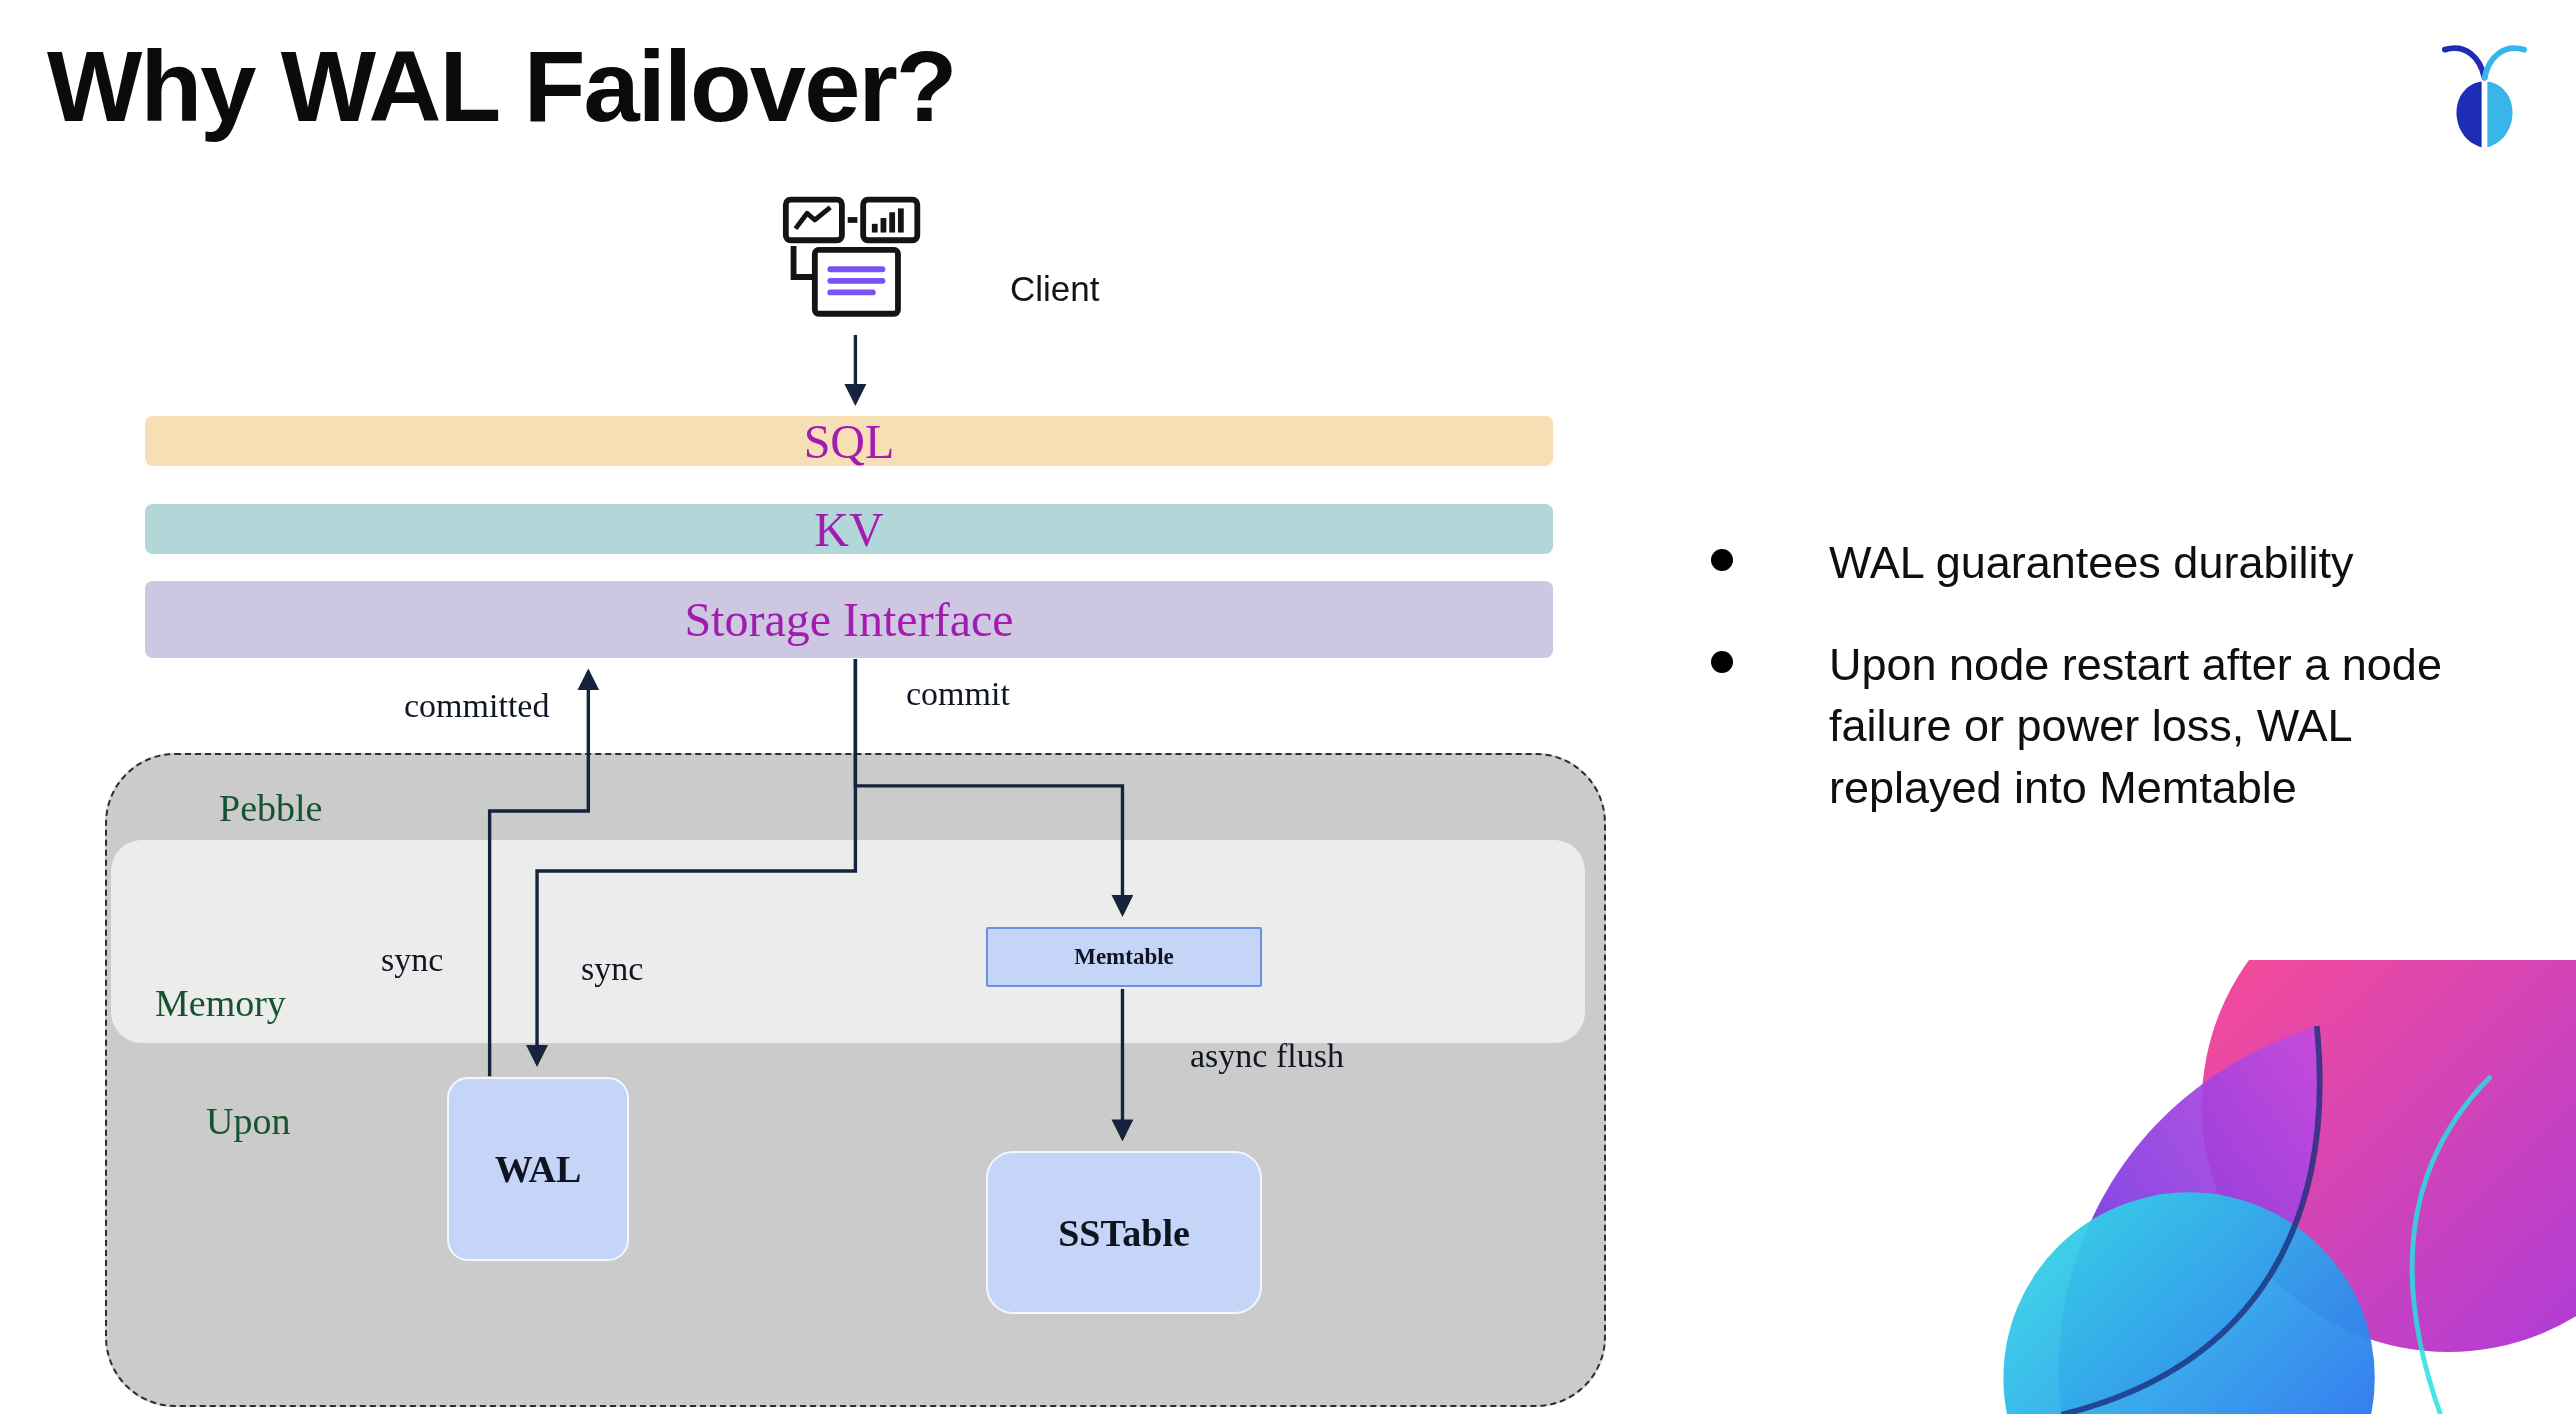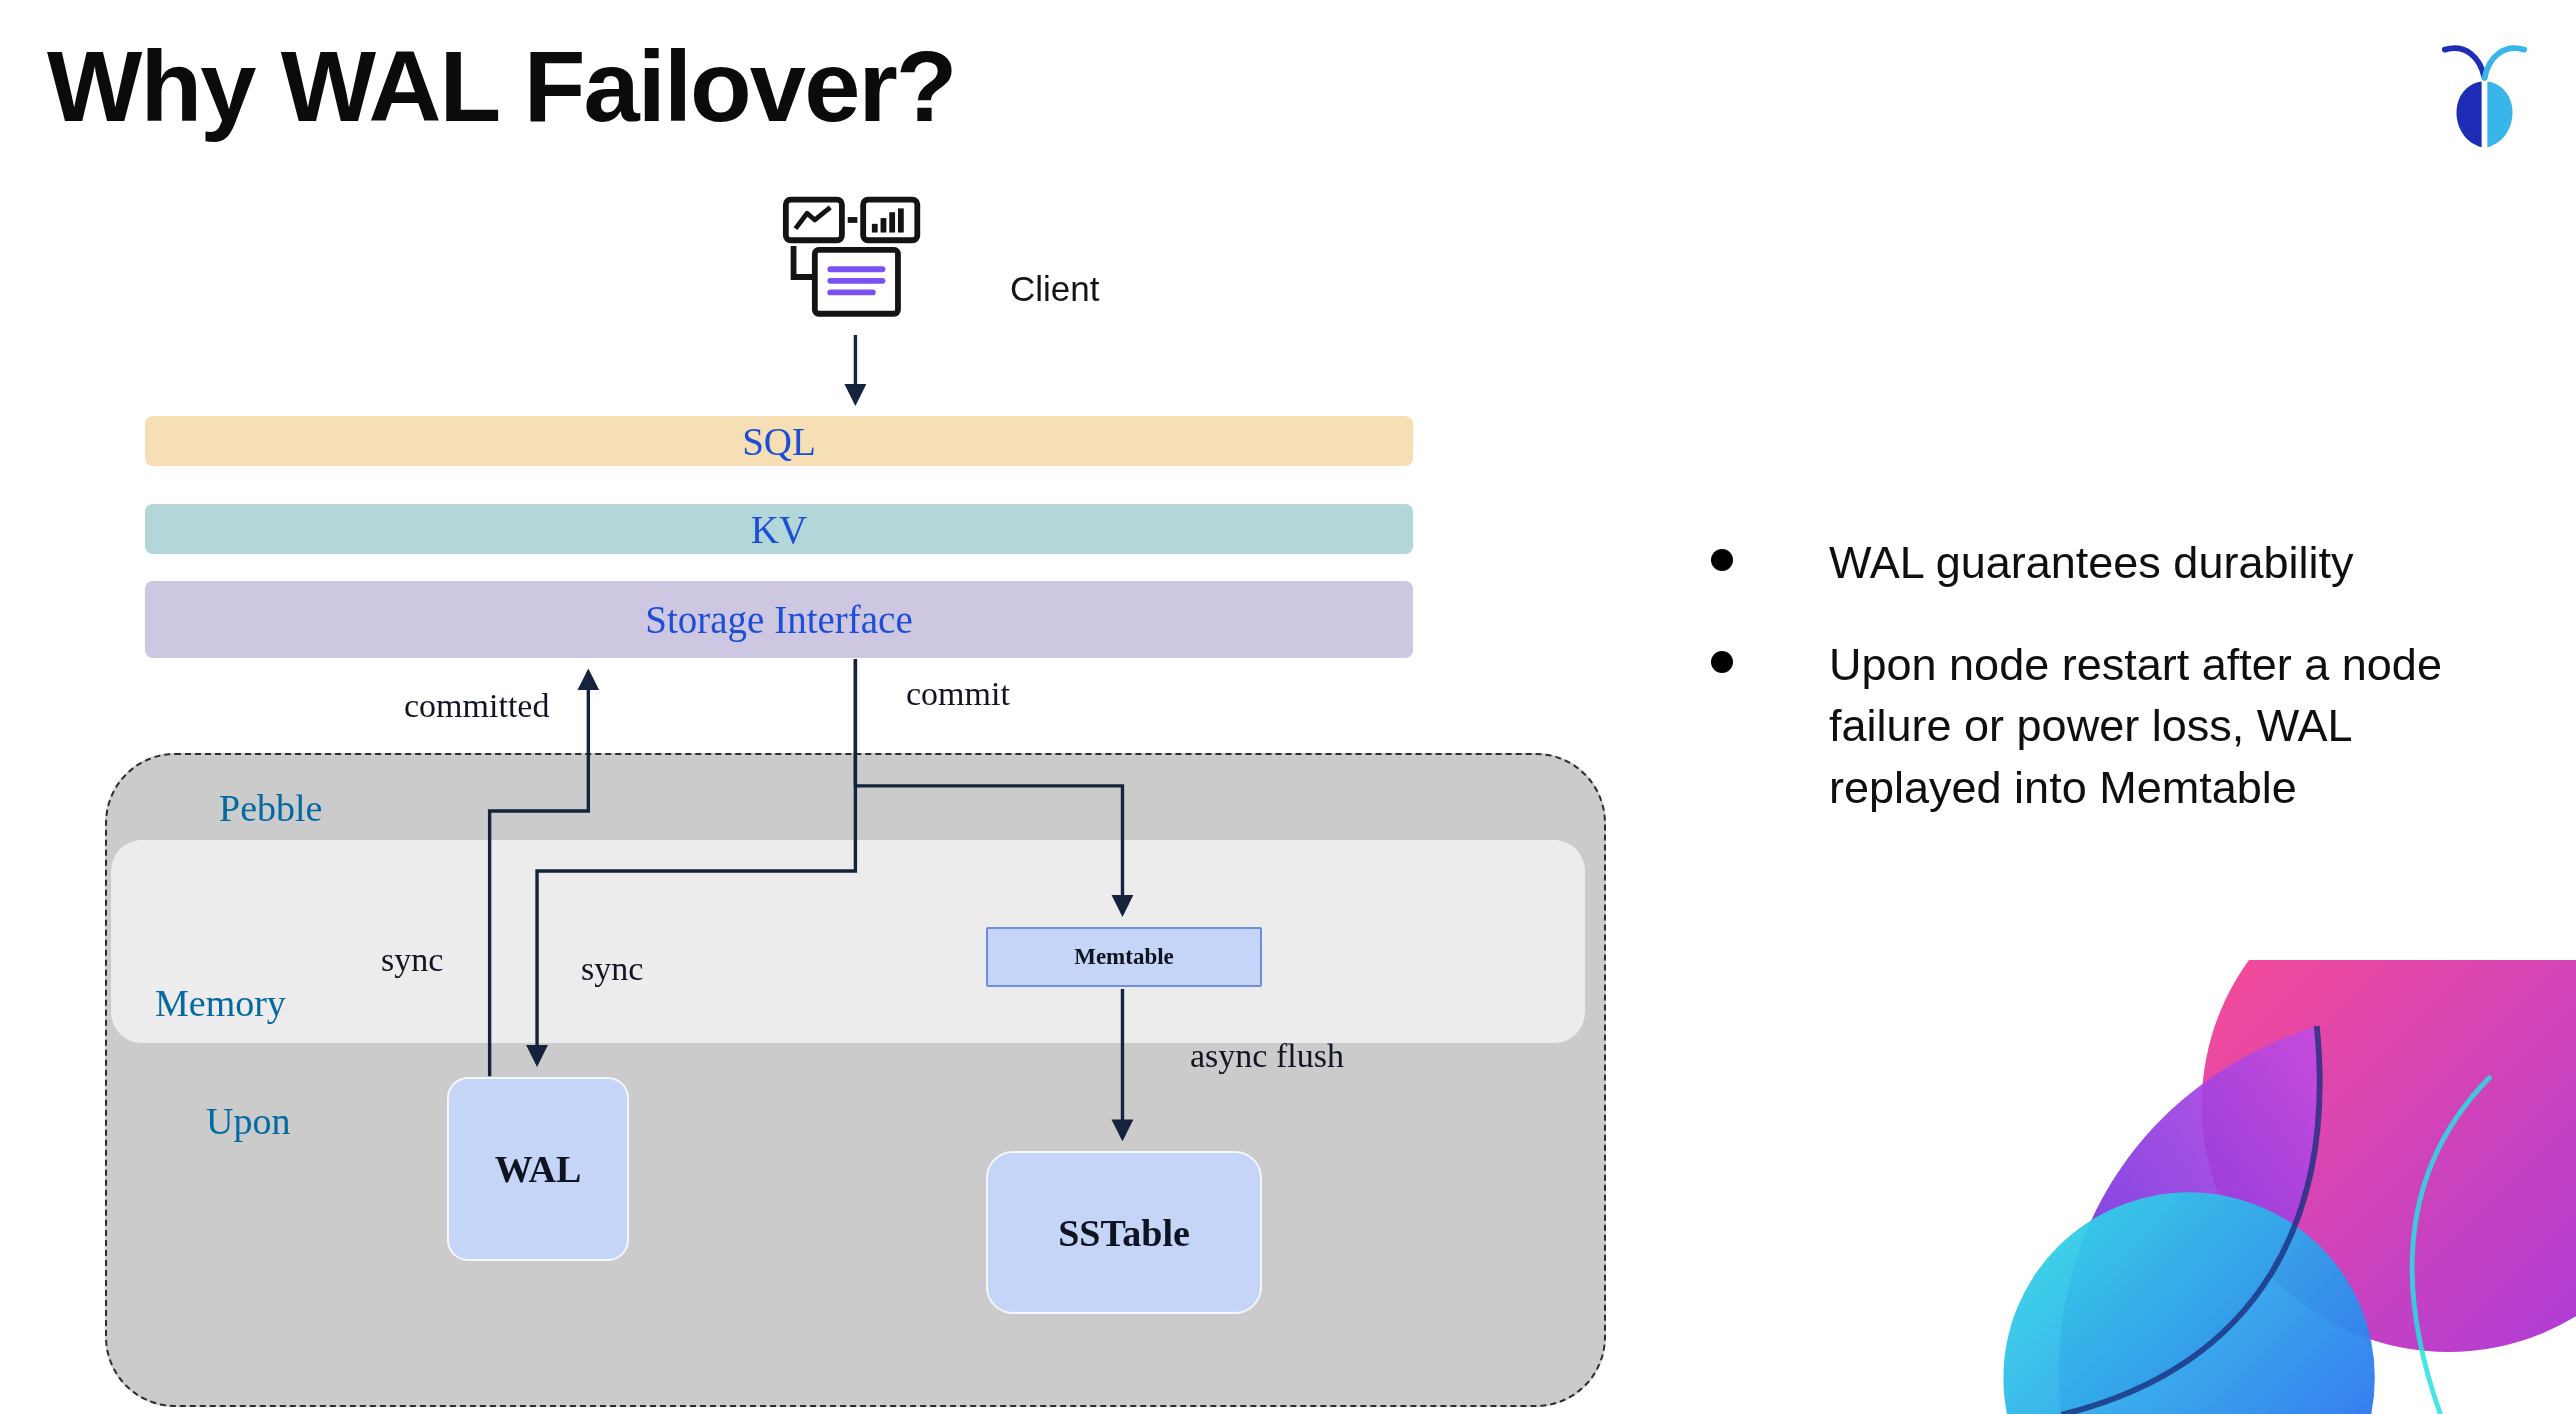--- a/index.html
+++ b/index.html
@@ -24,25 +24,25 @@
 
   
   .client-icon{position:absolute;left:780px;top:190px;}
   .client-label{
     position:absolute;left:1010px;top:221px;
     font-size:35px;color:#141414;margin-top:48px;
   }
 
   
   .layer-bar{
-    position:absolute;left:145px;width:1268px;
+    position:absolute;left:145px;width:1408px;
     display:flex;align-items:center;justify-content:center;
     border-radius:7.7px;
     font-family:"Liberation Serif", serif;
-    font-size:39px;color:#1d4ed8;
+    font-size:48px;color:#a21caf;
   }
   #layer-sql{top:416px;height:50px;background:#F6DFB4;}
   #layer-kv{top:504px;height:50px;background:#B3D7D8;}
   #layer-storage{top:581px;height:77px;background:#CDC7E2;}
 
   
   .arrows{position:absolute;left:0;top:0;pointer-events:none;}
 
   
   .edge-label{
@@ -64,21 +64,21 @@
     border-radius:70px;
     box-sizing:border-box;
   }
   .memory-band{
     position:absolute;left:3.9px;top:85px;width:calc(100% - 23px);height:203px;
     background:#ECECEC;border-radius:31px;
   }
   .region-label{
     position:absolute;
     font-family:"Liberation Serif", serif;
-    font-size:38px;color:#0369a1;
+    font-size:38px;color:#14532d;
   }
   #lbl-pebble{left:112px;top:31px;}
   #lbl-memory{left:48px;top:226px;}
   #lbl-disk{left:99px;top:344px;}
 
   
   .node{
     position:absolute;
     background:#C5D5F7;
     display:flex;align-items:center;justify-content:center;

